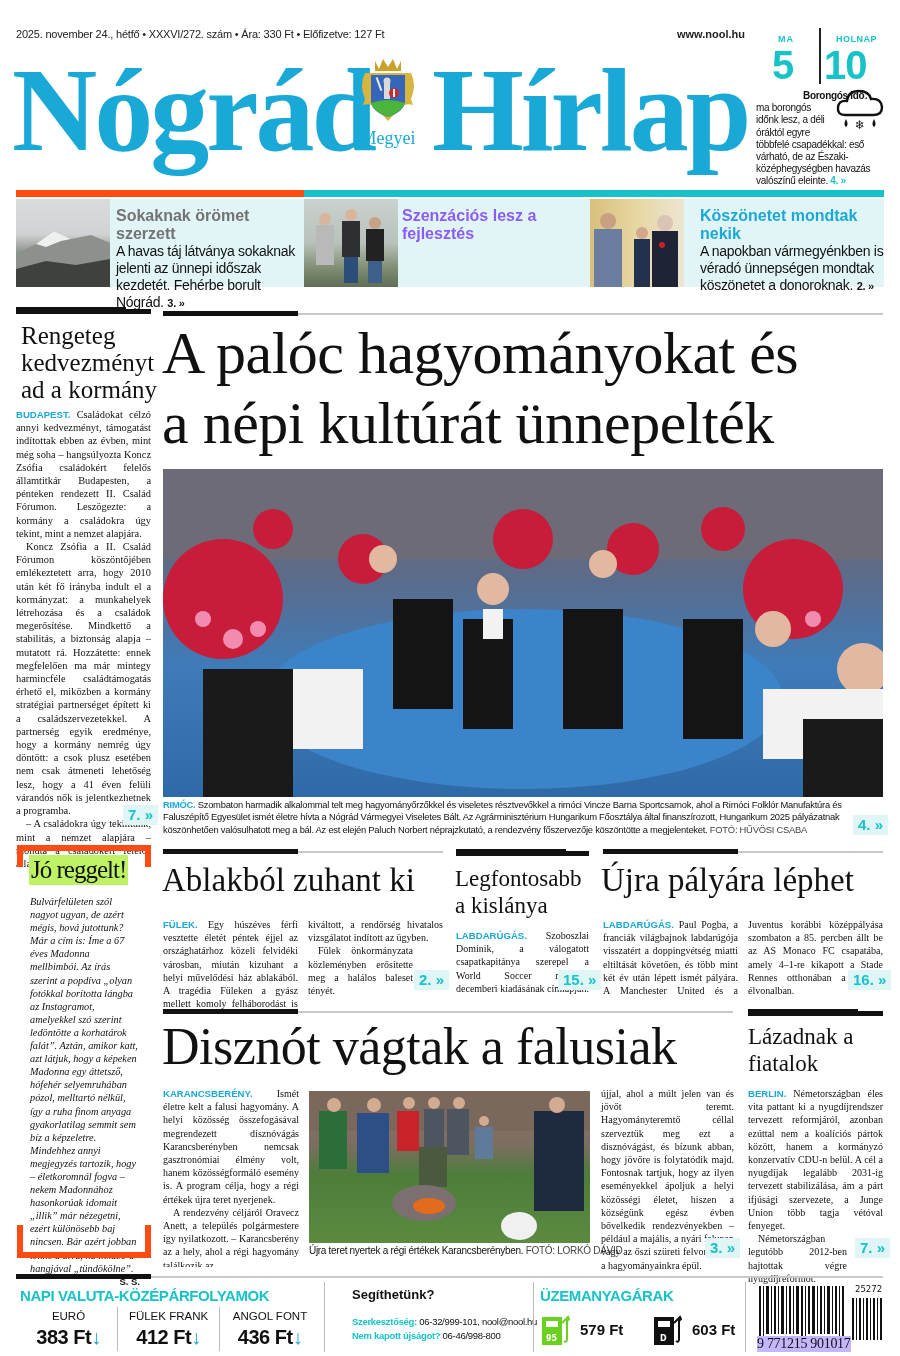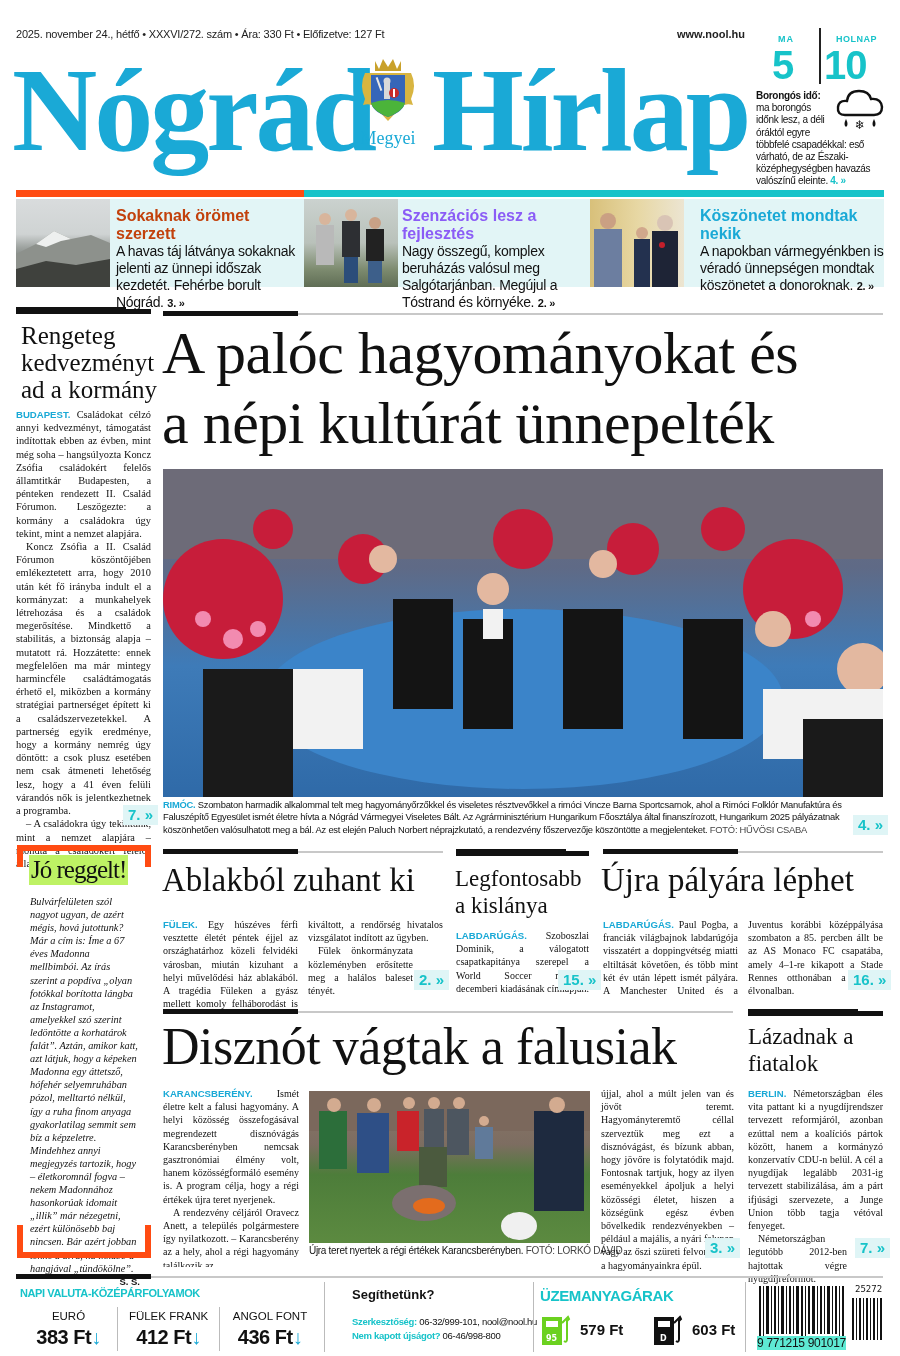--- a/index.html
+++ b/index.html
@@ -53,57 +53,56 @@
 </div>
 <div class="abs" style="left:835px;top:87px;width:50px;height:44px">
   <svg width="50" height="44" viewBox="0 0 50 44">
     <path d="M10 28 Q2 28 3 20 Q4 13 12 14 Q13 4 24 4 Q34 4 36 12 Q46 11 47 20 Q47 28 39 28 Z" fill="none" stroke="#111" stroke-width="2.4"></path>
     <path d="M11 32 Q8 38 11 40 Q14 38 11 32 Z" fill="#111"></path>
     <path d="M39 32 Q36 38 39 40 Q42 38 39 32 Z" fill="#111"></path>
     <text x="20" y="42" font-size="12" fill="#111" font-family="DejaVu Sans, sans-serif">❄</text>
   </svg>
 </div>
 <div class="abs cond" style="left:756px;top:90px;width:140px;font-size:10px;line-height:12.2px;color:#111;letter-spacing:-0.3px">
-    <div style="font-weight: bold;">Borongós idő:</div>
+    <div style="font-weight: bold; margin-left: 47px;">Borongós idő:</div>
     <div style="width: 78px;">ma borongós időnk lesz, a déli óráktól egyre</div>
     <div>többfelé csapadékkal: eső várható, de az Északi-középhegységben havazás valószínű eleinte. <span style="color: rgb(23, 195, 201); font-weight: bold;">4. »</span></div>
   </div>
 
 <div class="abs" style="left:16px;top:190px;width:288px;height:7px;background:#ff4b12"></div>
 <div class="abs" style="left:304px;top:190px;width:580px;height:7px;background:#17c3c9"></div>
 
 <div class="teaser" style="left:16px;top:199px;width:288px;height:88px">
   <div class="photo" style="left:0;top:0;width:94px;height:88px;background:linear-gradient(180deg,#d9dcdd 0%,#cfd3d3 40%,#9ea3a0 55%,#6f7570 75%,#4c4f4a 100%)">
     <svg width="94" height="88" viewBox="0 0 94 88">
         <path d="M0 55 L20 45 L38 32 L55 40 L75 36 L94 44 L94 88 L0 88 Z" fill="#8d918c"></path>
         <path d="M0 70 L30 62 L60 66 L94 60 L94 88 L0 88 Z" fill="#3f413d"></path>
         <path d="M20 45 L38 32 L55 40 L45 42 L30 48 Z" fill="#eef0ef"></path>
       </svg>
   </div>
   <div style="position:absolute;left:100px;top:8px;width:186px">
-    <h3 style="color:#c2410c">Sokaknak örömet szerzett</h3>
+    <h3 style="color:#737373">Sokaknak örömet szerzett</h3>
     <p><span>A havas táj látványa sokaknak jelenti az ünnepi időszak kezdetét. Fehérbe borult Nógrád.</span> <span class="pg">3. »</span></p>
   </div>
 </div>
 <div class="teaser" style="left:304px;top:199px;width:286px;height:88px">
   <div class="photo" style="left:0;top:0;width:94px;height:88px;background:linear-gradient(180deg,#cbd2cf 0%,#b9c1ba 50%,#7d8b6f 80%,#5f6d55 100%)">
     <svg width="94" height="88" viewBox="0 0 94 88">
         <rect x="12" y="26" width="18" height="40" fill="#b9b9b9"></rect>
         <circle cx="21" cy="20" r="6" fill="#d8b59c"></circle>
         <rect x="38" y="22" width="18" height="36" fill="#2d2f33"></rect>
         <circle cx="47" cy="16" r="6" fill="#d8b59c"></circle>
         <rect x="40" y="58" width="14" height="26" fill="#2b4d7a"></rect>
         <rect x="62" y="30" width="18" height="32" fill="#222"></rect>
         <circle cx="71" cy="24" r="6" fill="#c9a186"></circle>
         <rect x="64" y="62" width="14" height="22" fill="#3d5f8a"></rect>
       </svg>
   </div>
   <div style="position:absolute;left:98px;top:8px;width:186px">
     <h3 style="color:#8b5cf6">Szenzációs lesz a fejlesztés</h3>
-    <p><span>Nagy összegű, komplex beruházás valósul meg Salgótarjánban. Megújul a Tóstrand és környéke.</span> <span class="pg">2. »</span></p>
   </div>
 </div>
 <div class="teaser" style="left:590px;top:199px;width:294px;height:88px">
   <div class="photo" style="left:0;top:0;width:94px;height:88px;background:linear-gradient(90deg,#d8c07a 0%,#e7d7a3 50%,#ece5d2 100%)">
     <svg width="94" height="88" viewBox="0 0 94 88">
         <rect x="4" y="30" width="28" height="58" fill="#6c7ea0"></rect>
         <circle cx="18" cy="22" r="8" fill="#caa083"></circle>
         <rect x="44" y="40" width="16" height="48" fill="#23314f"></rect>
         <circle cx="52" cy="34" r="6" fill="#d1a88c"></circle>
         <rect x="62" y="32" width="26" height="56" fill="#1e2436"></rect>
@@ -269,21 +268,21 @@
 
 <div class="rule" style="left:748px;top:1011px;width:135px;background:#111;height:5px"></div>
 <div class="abs hed" style="left:748px;top:1023px;width:140px;font-size:23px;line-height:27px">Lázadnak a fiatalok</div>
 <div class="abs body-text" style="left:748px;top:1087px;width:135px;font-size:10px;line-height:13.2px">
   <p><span class="kicker">BERLIN.</span> <span>Németországban éles vita pattant ki a nyugdíjrendszer tervezett reformjáról, azonban ezúttal nem a koalíciós pártok között, hanem a kormányzó konzervatív CDU-n belül. A cél a nyugdíjak legalább 2031-ig tervezett stabilizálása, ám a párt ifjúsági szervezete, a Junge Union több tagja vétóval fenyeget.</span></p>
   <p style="text-indent:10px;padding-right:36px"><span>Németországban legutóbb 2012-ben hajtottak végre nyugdíjreformot.</span></p>
 </div>
 <div class="abs pageref" style="left:855px;top:1238px">7. »</div>
 
 <div class="rule" style="left:16px;top:1276px;width:867px;--bw:135px"></div>
-<div class="abs" style="left:20px;top:1287px;font-size:11px;font-weight:bold;color:#17c3c9;letter-spacing:-0.4px">NAPI VALUTA-KÖZÉPÁRFOLYAMOK</div>
+<div class="abs" style="left:20px;top:1287px;font-size:15px;font-weight:bold;color:#17c3c9;letter-spacing:-0.4px">NAPI VALUTA-KÖZÉPÁRFOLYAMOK</div>
 <div class="abs" style="left:20px;top:1307px;width:300px;height:44px;display:flex">
   <div style="width:98px;text-align:center;border-right:1px solid #bbb">
     <div style="font-size:11.5px;line-height:18px">EURÓ</div>
     <div style="font-size:20px;font-weight:900;line-height:24px;letter-spacing:-0.5px"><span>383 Ft</span><span style="color:#1aa9d6;font-weight:normal">↓</span></div>
   </div>
   <div style="width:102px;text-align:center;border-right:1px solid #bbb">
     <div style="font-size:11.5px;line-height:18px">FÜLEK FRANK</div>
     <div style="font-size:20px;font-weight:900;line-height:24px;letter-spacing:-0.5px"><span>412 Ft</span><span style="color:#1aa9d6;font-weight:normal">↓</span></div>
   </div>
   <div style="width:100px;text-align:center">
@@ -353,14 +352,14 @@
         <rect x="102" y="14" width="2" height="42"></rect>
         <rect x="106" y="14" width="1" height="42"></rect>
         <rect x="109" y="14" width="2" height="42"></rect>
         <rect x="113" y="14" width="1" height="42"></rect>
         <rect x="116" y="14" width="2" height="42"></rect>
         <rect x="120" y="14" width="1" height="42"></rect>
         <rect x="123" y="14" width="2" height="42"></rect>
     </g>
   </svg>
   <div style="position:absolute;left:98px;top:0;font-size:9px;font-family:'DejaVu Sans Mono',monospace">25272</div>
-  <div style="position:absolute;left:0;top:52px;font-size:12px;font-family:Liberation Sans, sans-serif;background:#5eead4;letter-spacing:-0.3px">9 771215 901017</div>
+  <div style="position:absolute;left:0;top:52px;font-size:14px;font-family:Liberation Serif, serif;background:#c4b5fd;letter-spacing:-0.3px">9 771215 901017</div>
 </div>
 
 </body></html>

